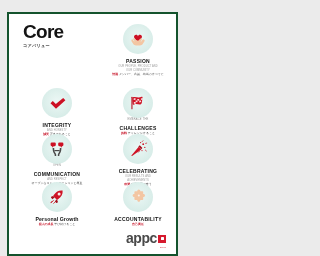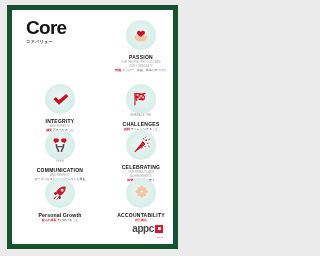--- a/index.html
+++ b/index.html
@@ -3,24 +3,24 @@
 <meta charset="utf-8">
 <style>
   html,body{margin:0;padding:0;}
   body{
     width:185px;height:256px;overflow:hidden;
     background:#ebebeb;
     font-family:"Liberation Sans","DejaVu Sans",sans-serif;
     -webkit-font-smoothing:antialiased;
   }
   .page{
-    position:absolute;left:7px;top:5px;
+    position:absolute;left:7px;top:12px;
     width:171px;height:244px;
     background:#ffffff;
-    border:5px solid #14532d;
+    border:2px solid #14532d;
     box-sizing:border-box;
     overflow:hidden;
   }
   
   .header{
     position:absolute;left:0;top:0;width:100%;height:60px;
   }
   .title-wrap{
     position:absolute;left:14px;top:9px;width:78px;
   }
@@ -90,21 +90,21 @@
     color:#3a3a3a;
     letter-spacing:0.05px;
   }
   .jp b{color:#c8172b;font-weight:bold;}
   
   .logo{
     position:absolute;right:10px;bottom:10px;
     display:flex;align-items:center;
   }
   .logo-word{
-    font-size:10px;
+    font-size:14px;
     font-weight:bold;
     letter-spacing:-0.4px;
     color:#4a4a4a;
     line-height:11px;
   }
   .logo-mark{
     width:8px;height:8px;
     background:#d6192e;
     margin-left:1px;
     position:relative;

